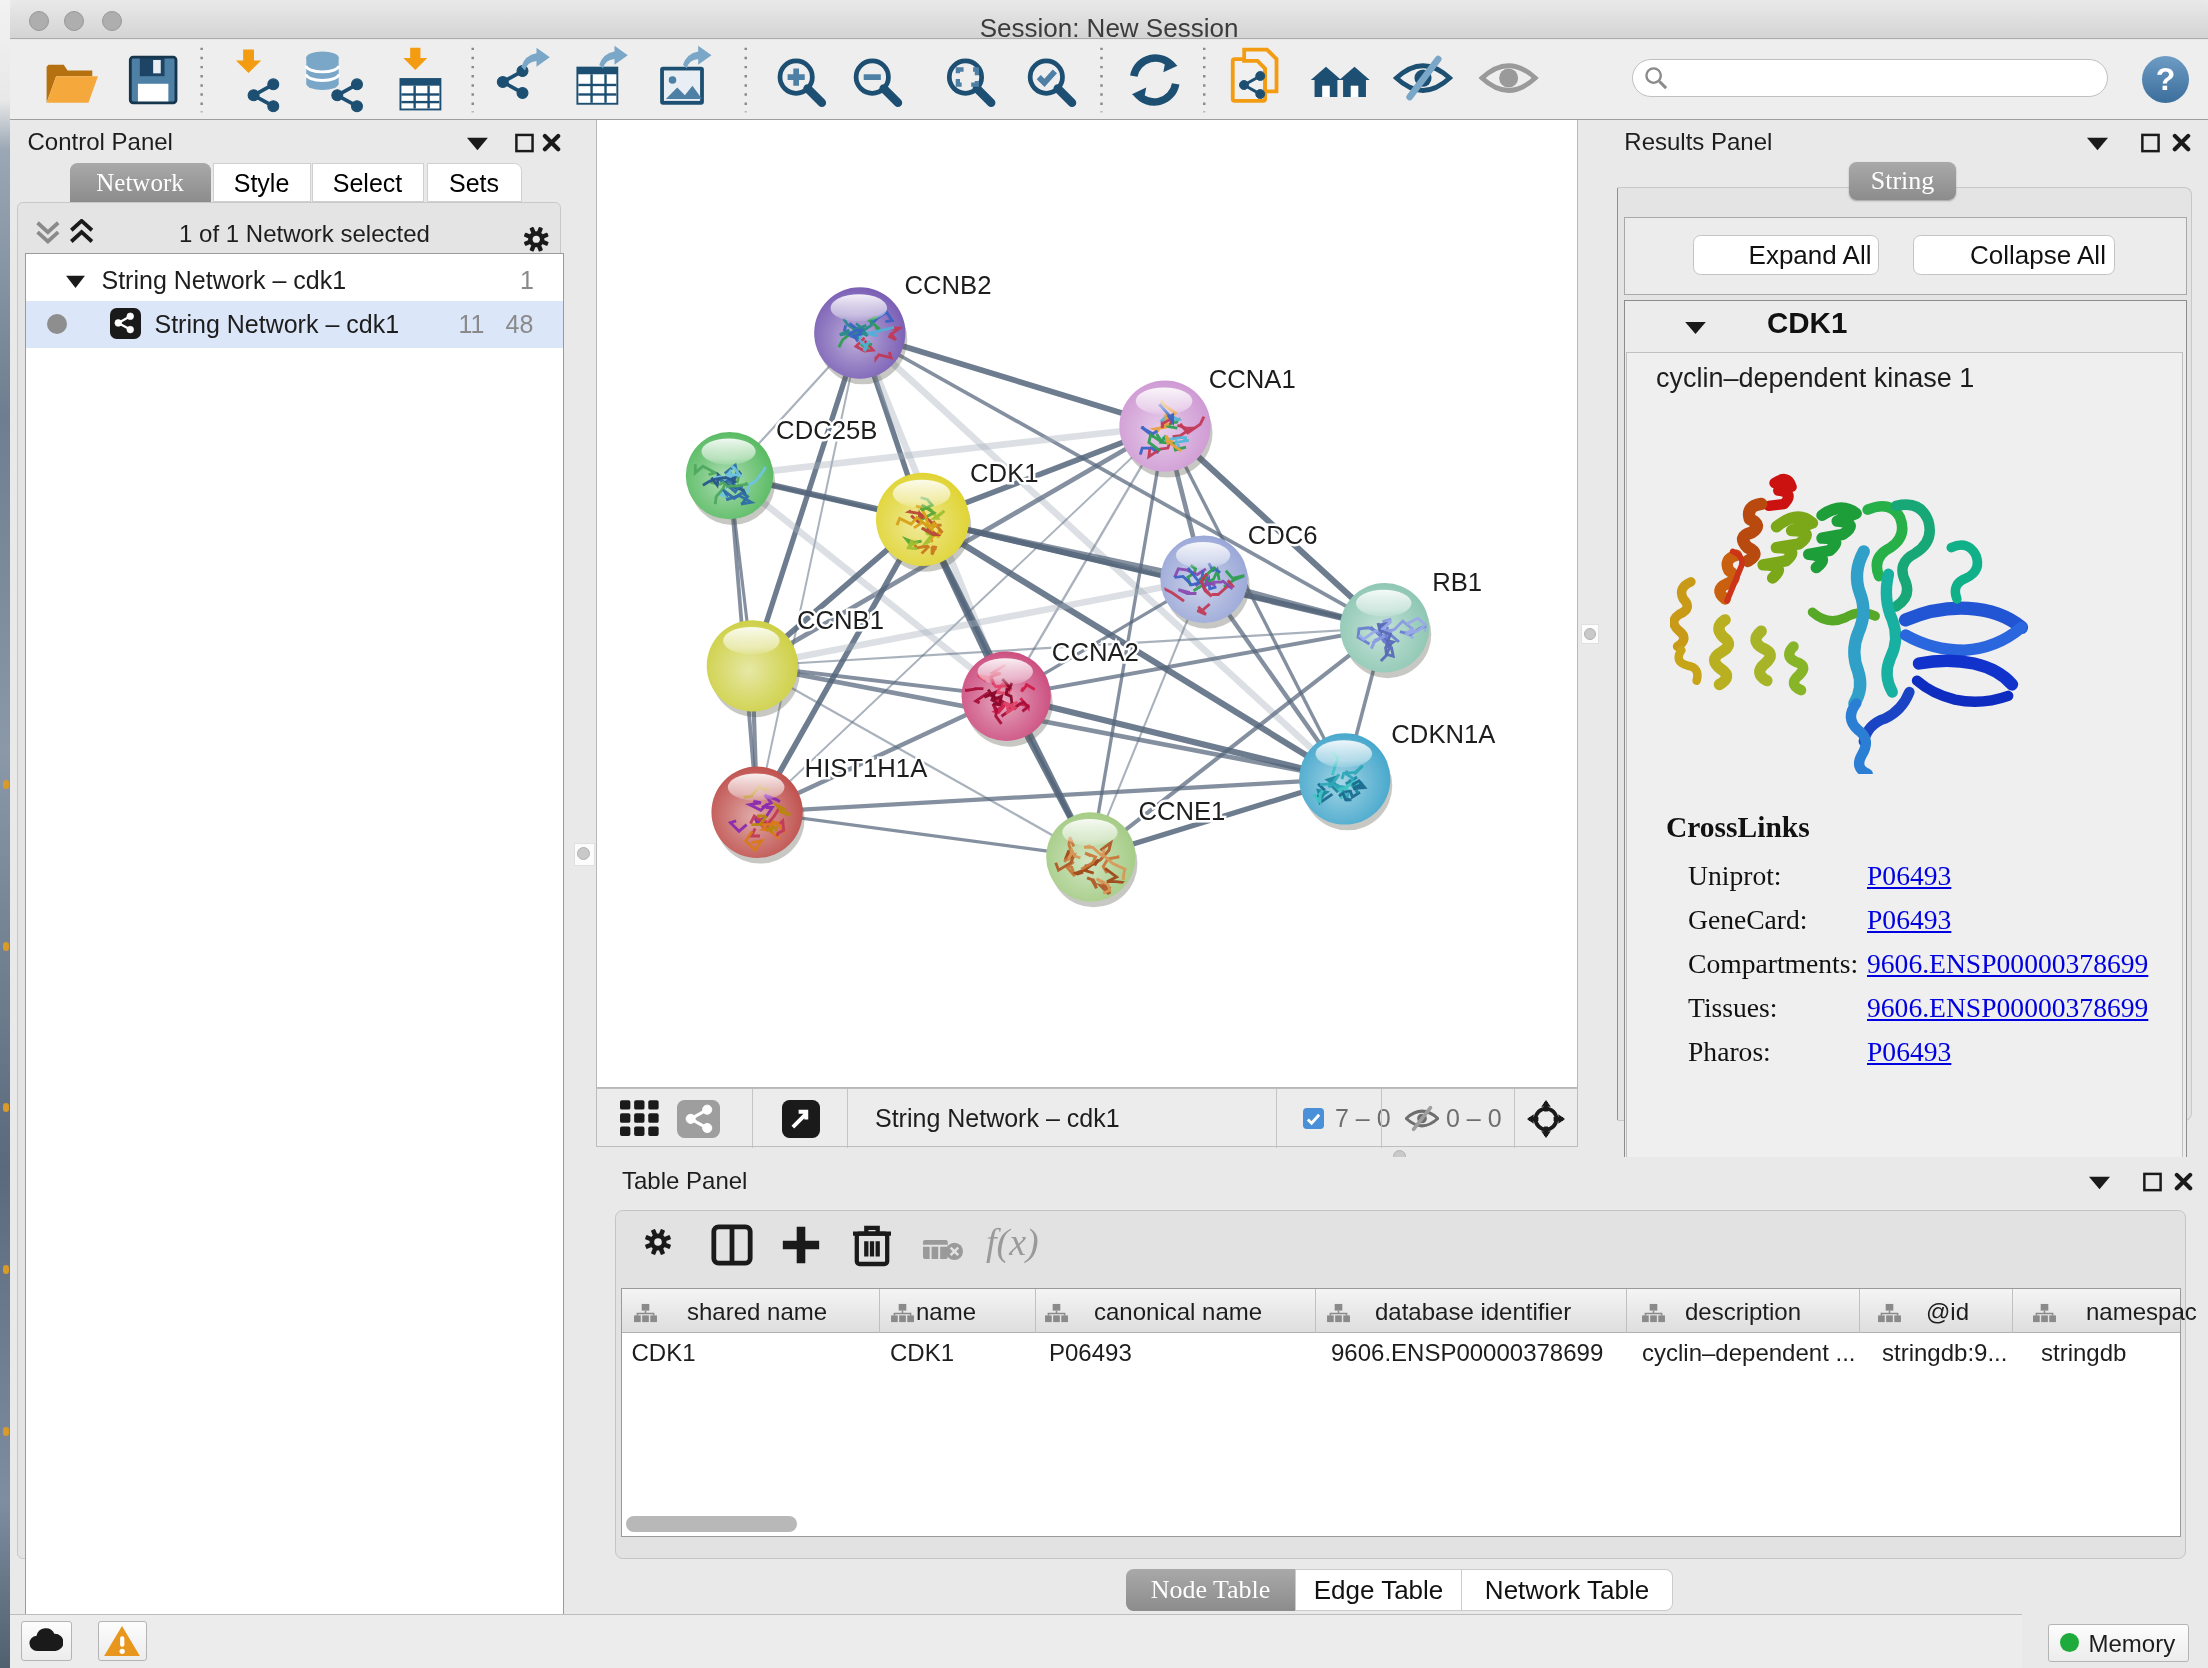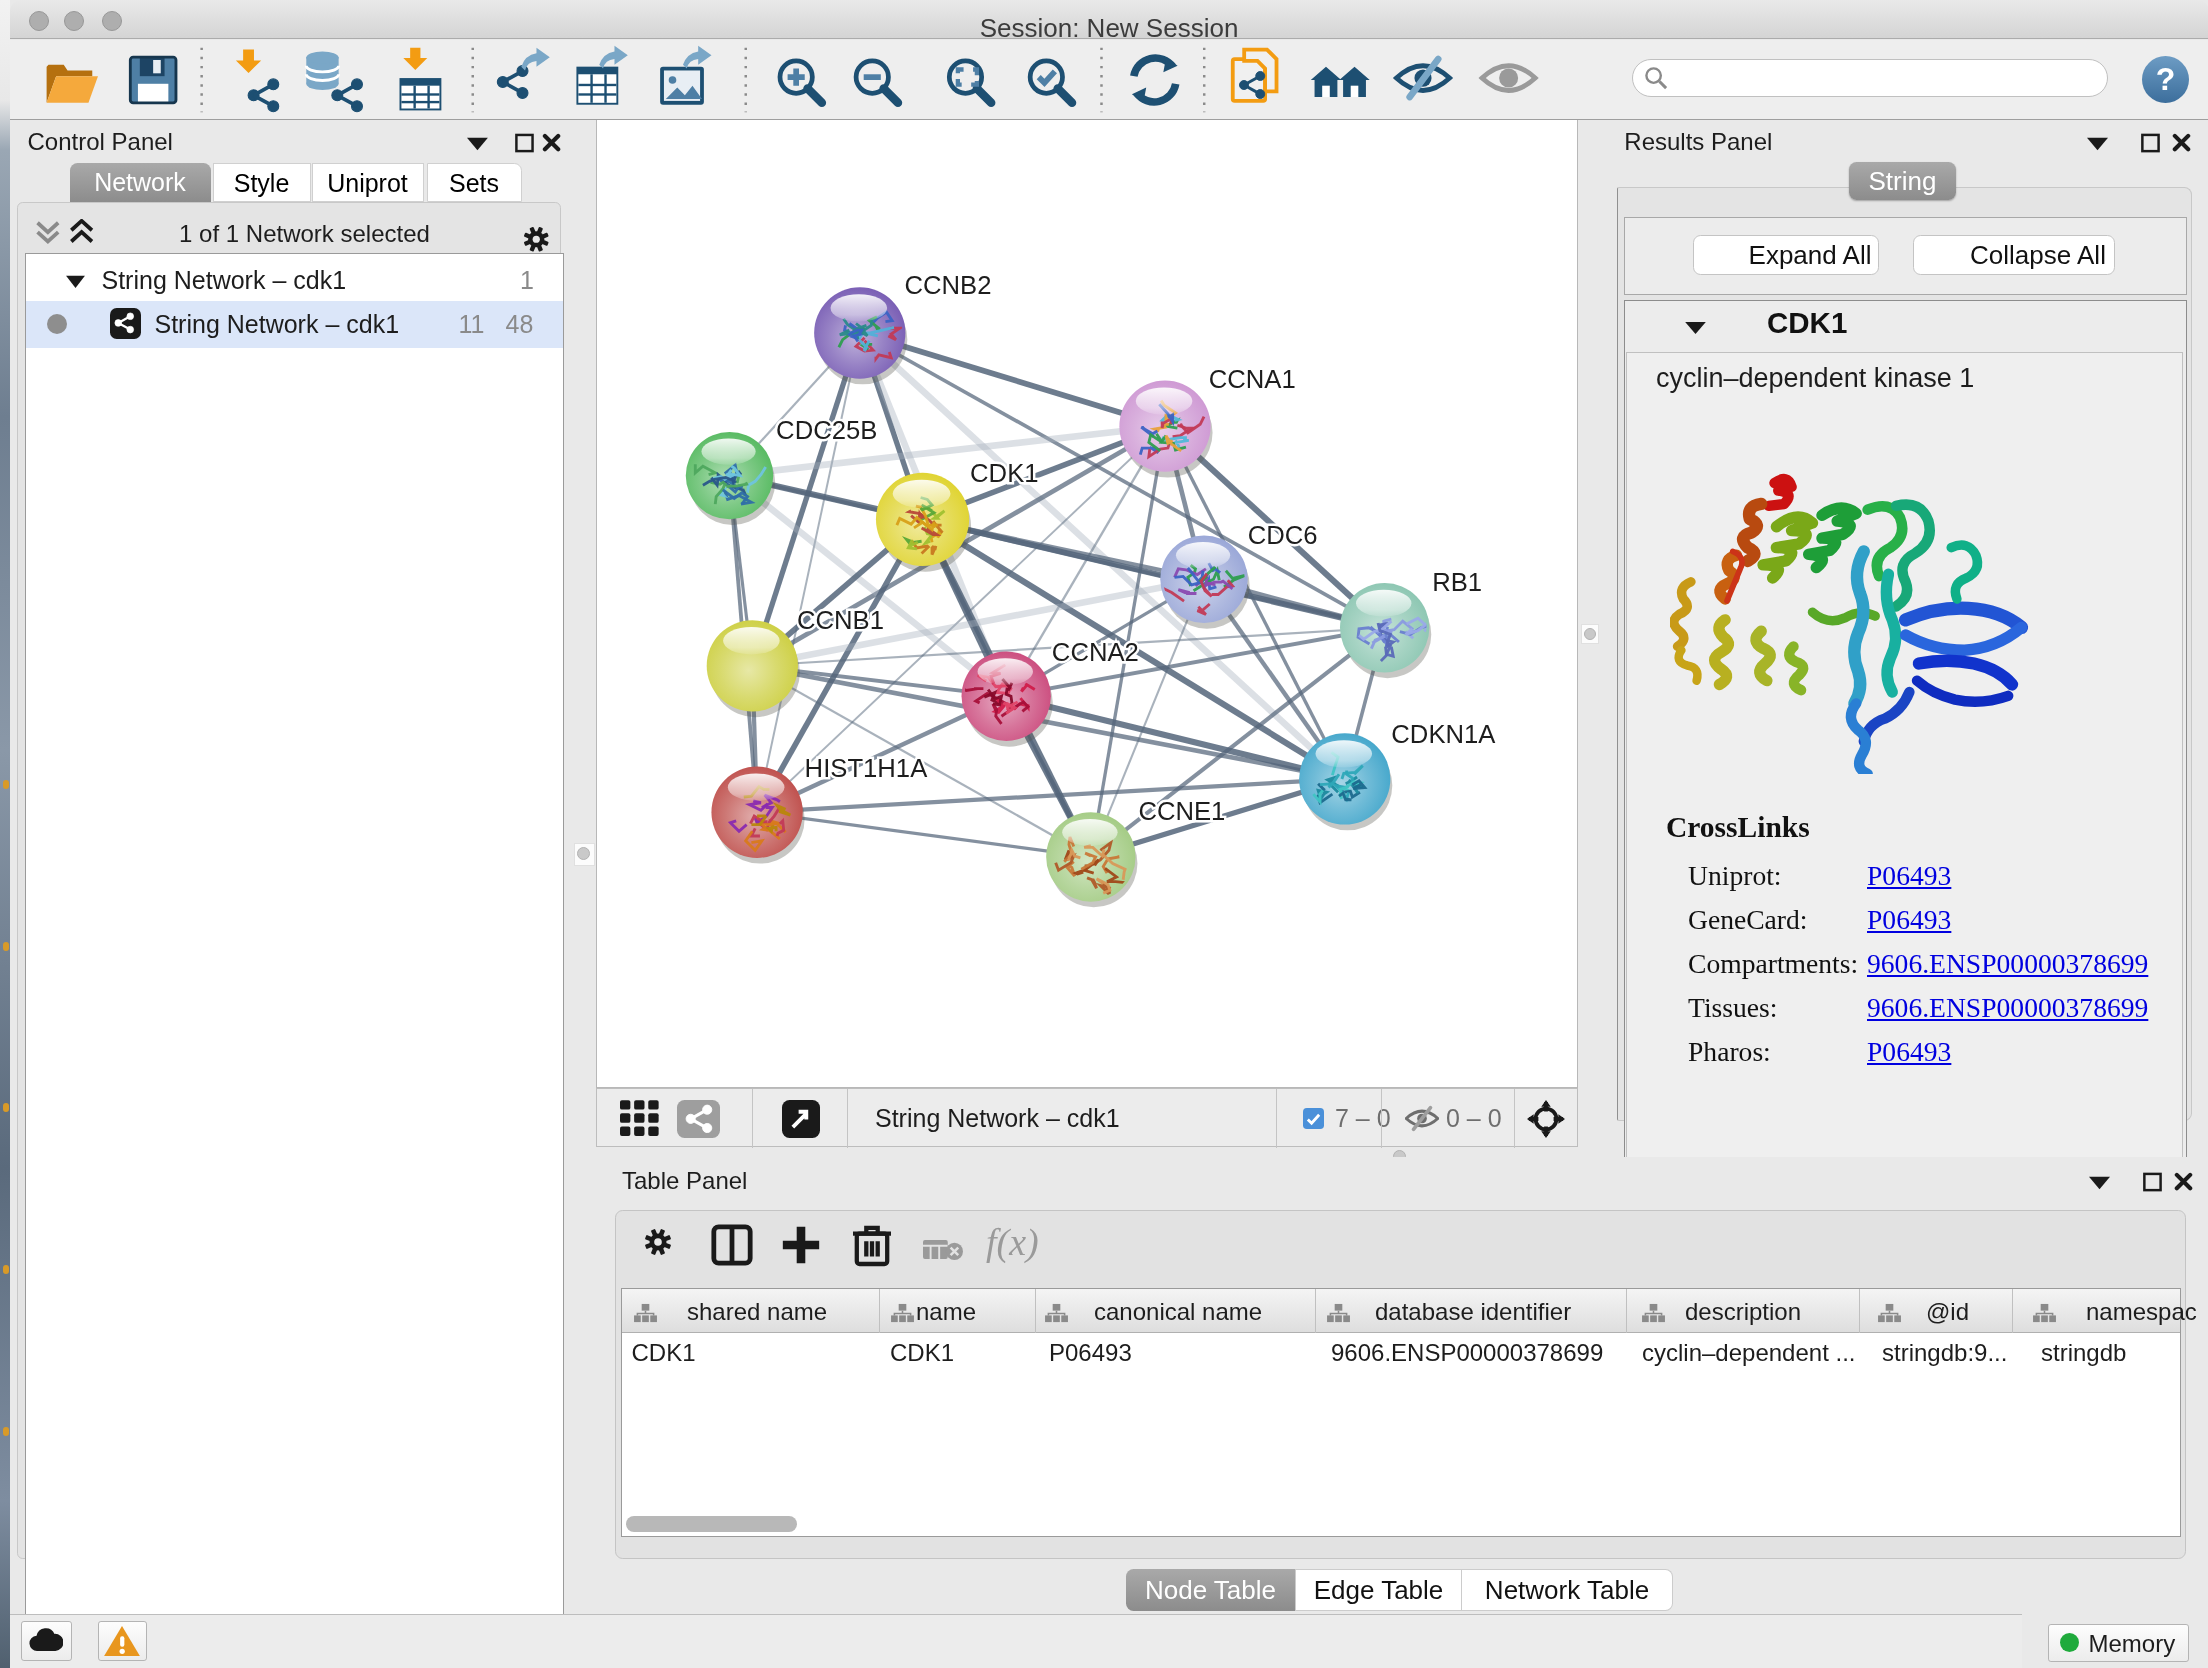--- a/index.html
+++ b/index.html
@@ -1,20 +1,20 @@
 <!DOCTYPE html>
 <html style="font-size:15px"><head><meta charset="utf-8"><style>
 * { margin:0; padding:0; box-sizing:border-box; }
 html,body { width:2208px; height:1668px; overflow:hidden;
   font-family:"Liberation Sans", sans-serif; background:#e9e9e9; position:relative; }
 .abs { position:absolute; }
 .panel-title { font-size:24px; color:#1d1d1d; }
 .wbtn { position:absolute; background:#fff; border:1.4px solid #c4c4c4; border-radius:7.6px;
   text-align:center; font-size:26px; color:#111;padding-left:48px; }
-.graytab { background:linear-gradient(#a9a9a9,#8c8c8c); color:#fff; }
+.graytab { background:linear-gradient(#a9a9a9,#8c8c8c); color:#fff;font-family:Liberation Serif, serif; }
 a.lnk { color:#0000e0; text-decoration:underline; }
 </style></head><body>
 
 <div class="abs" style="left:0;top:0;width:9.5px;height:1668px;background:linear-gradient(#f2f2f2,#e8e8e8 6%,#9aa7b4 9%,#6e7e90 25%,#8a98a8 45%,#5a6a7c 70%,#7e8da0 90%,#50606f)"></div>
 <div class="abs" style="left:2.9px;top:780px;width:5.7px;height:8.6px;background:#d89a28;border-radius:2.9px"></div>
 <div class="abs" style="left:2.9px;top:942px;width:5.7px;height:8.6px;background:#d89a28;border-radius:2.9px"></div>
 <div class="abs" style="left:2.9px;top:1103px;width:5.7px;height:8.6px;background:#d89a28;border-radius:2.9px"></div>
 <div class="abs" style="left:2.9px;top:1265px;width:5.7px;height:8.6px;background:#d89a28;border-radius:2.9px"></div>
 <div class="abs" style="left:2.9px;top:1427px;width:5.7px;height:8.6px;background:#d89a28;border-radius:2.9px"></div>
 
@@ -170,21 +170,21 @@
 <div class="abs" style="left:9.5px;top:120px;width:561px;height:1473px;background:#e9e9e9">
   <div class="panel-title abs" style="left:18px;top:7.6px">Control Panel</div>
   <svg class="abs" style="left:457px;top:13.3px" width="95" height="21" viewBox="0 0 100 22">
     <path d="M0 5 l22 0 -11 13 z" fill="#1a1a1a"></path>
     <rect x="52" y="2" width="17" height="17" fill="none" stroke="#1a1a1a" stroke-width="2.6"></rect>
     <path d="M82 3 l14 14 M96 3 l-14 14" stroke="#1a1a1a" stroke-width="4.4" stroke-linecap="round"></path>
   </svg>
 
   <div class="abs graytab" style="left:60px;top:43px;width:141px;height:39px;border-radius:7.6px 7.6px 0 0;font-size:25px;text-align:center;line-height:39px">Network</div>
   <div class="abs" style="left:203px;top:43px;width:98px;height:39px;background:#fff;border:1px solid #d0d0d0;font-size:25px;text-align:center;line-height:39px">Style</div>
-  <div class="abs" style="left:302px;top:43px;width:112px;height:39px;background:#fff;border:1px solid #d0d0d0;font-size:25px;text-align:center;line-height:39px">Uniprot</div>
+  <div class="abs" style="left:302px;top:43px;width:112px;height:39px;background:#fff;border:1px solid #d0d0d0;font-size:25px;text-align:center;line-height:39px">Select</div>
   <div class="abs" style="left:417px;top:43px;width:95px;height:39px;background:#fff;border:1px solid #d0d0d0;border-radius:0 7.6px 0 0;font-size:25px;text-align:center;line-height:39px">Sets</div>
 
   <div class="abs" style="left:7.6px;top:82px;width:544px;height:1357px;background:#e4e4e4;border:1px solid #c8c8c8;border-radius:5.7px"></div>
   <svg class="abs" style="left:25px;top:99px" width="67" height="30" viewBox="0 0 70 32">
     <path d="M2 4 l11 10 11 -10 M2 14 l11 10 11 -10" stroke="#8a8a8a" stroke-width="4" fill="none"></path>
     <path d="M38 12 l11 -10 11 10 M38 24 l11 -10 11 10" stroke="#1a1a1a" stroke-width="4" fill="none"></path>
   </svg>
   <div class="abs" style="left:105px;top:100px;width:380px;font-size:24px;color:#1d1d1d;text-align:center">1 of 1 Network selected</div>
   <svg class="abs" style="left:512px;top:105px" width="28.5" height="28.5" viewBox="0 0 46 46">
       <rect x="-5" y="-3.5" width="10" height="7" rx="1.5" fill="#1a1a1a" transform="translate(37.3,28.9) rotate(22)"></rect>

